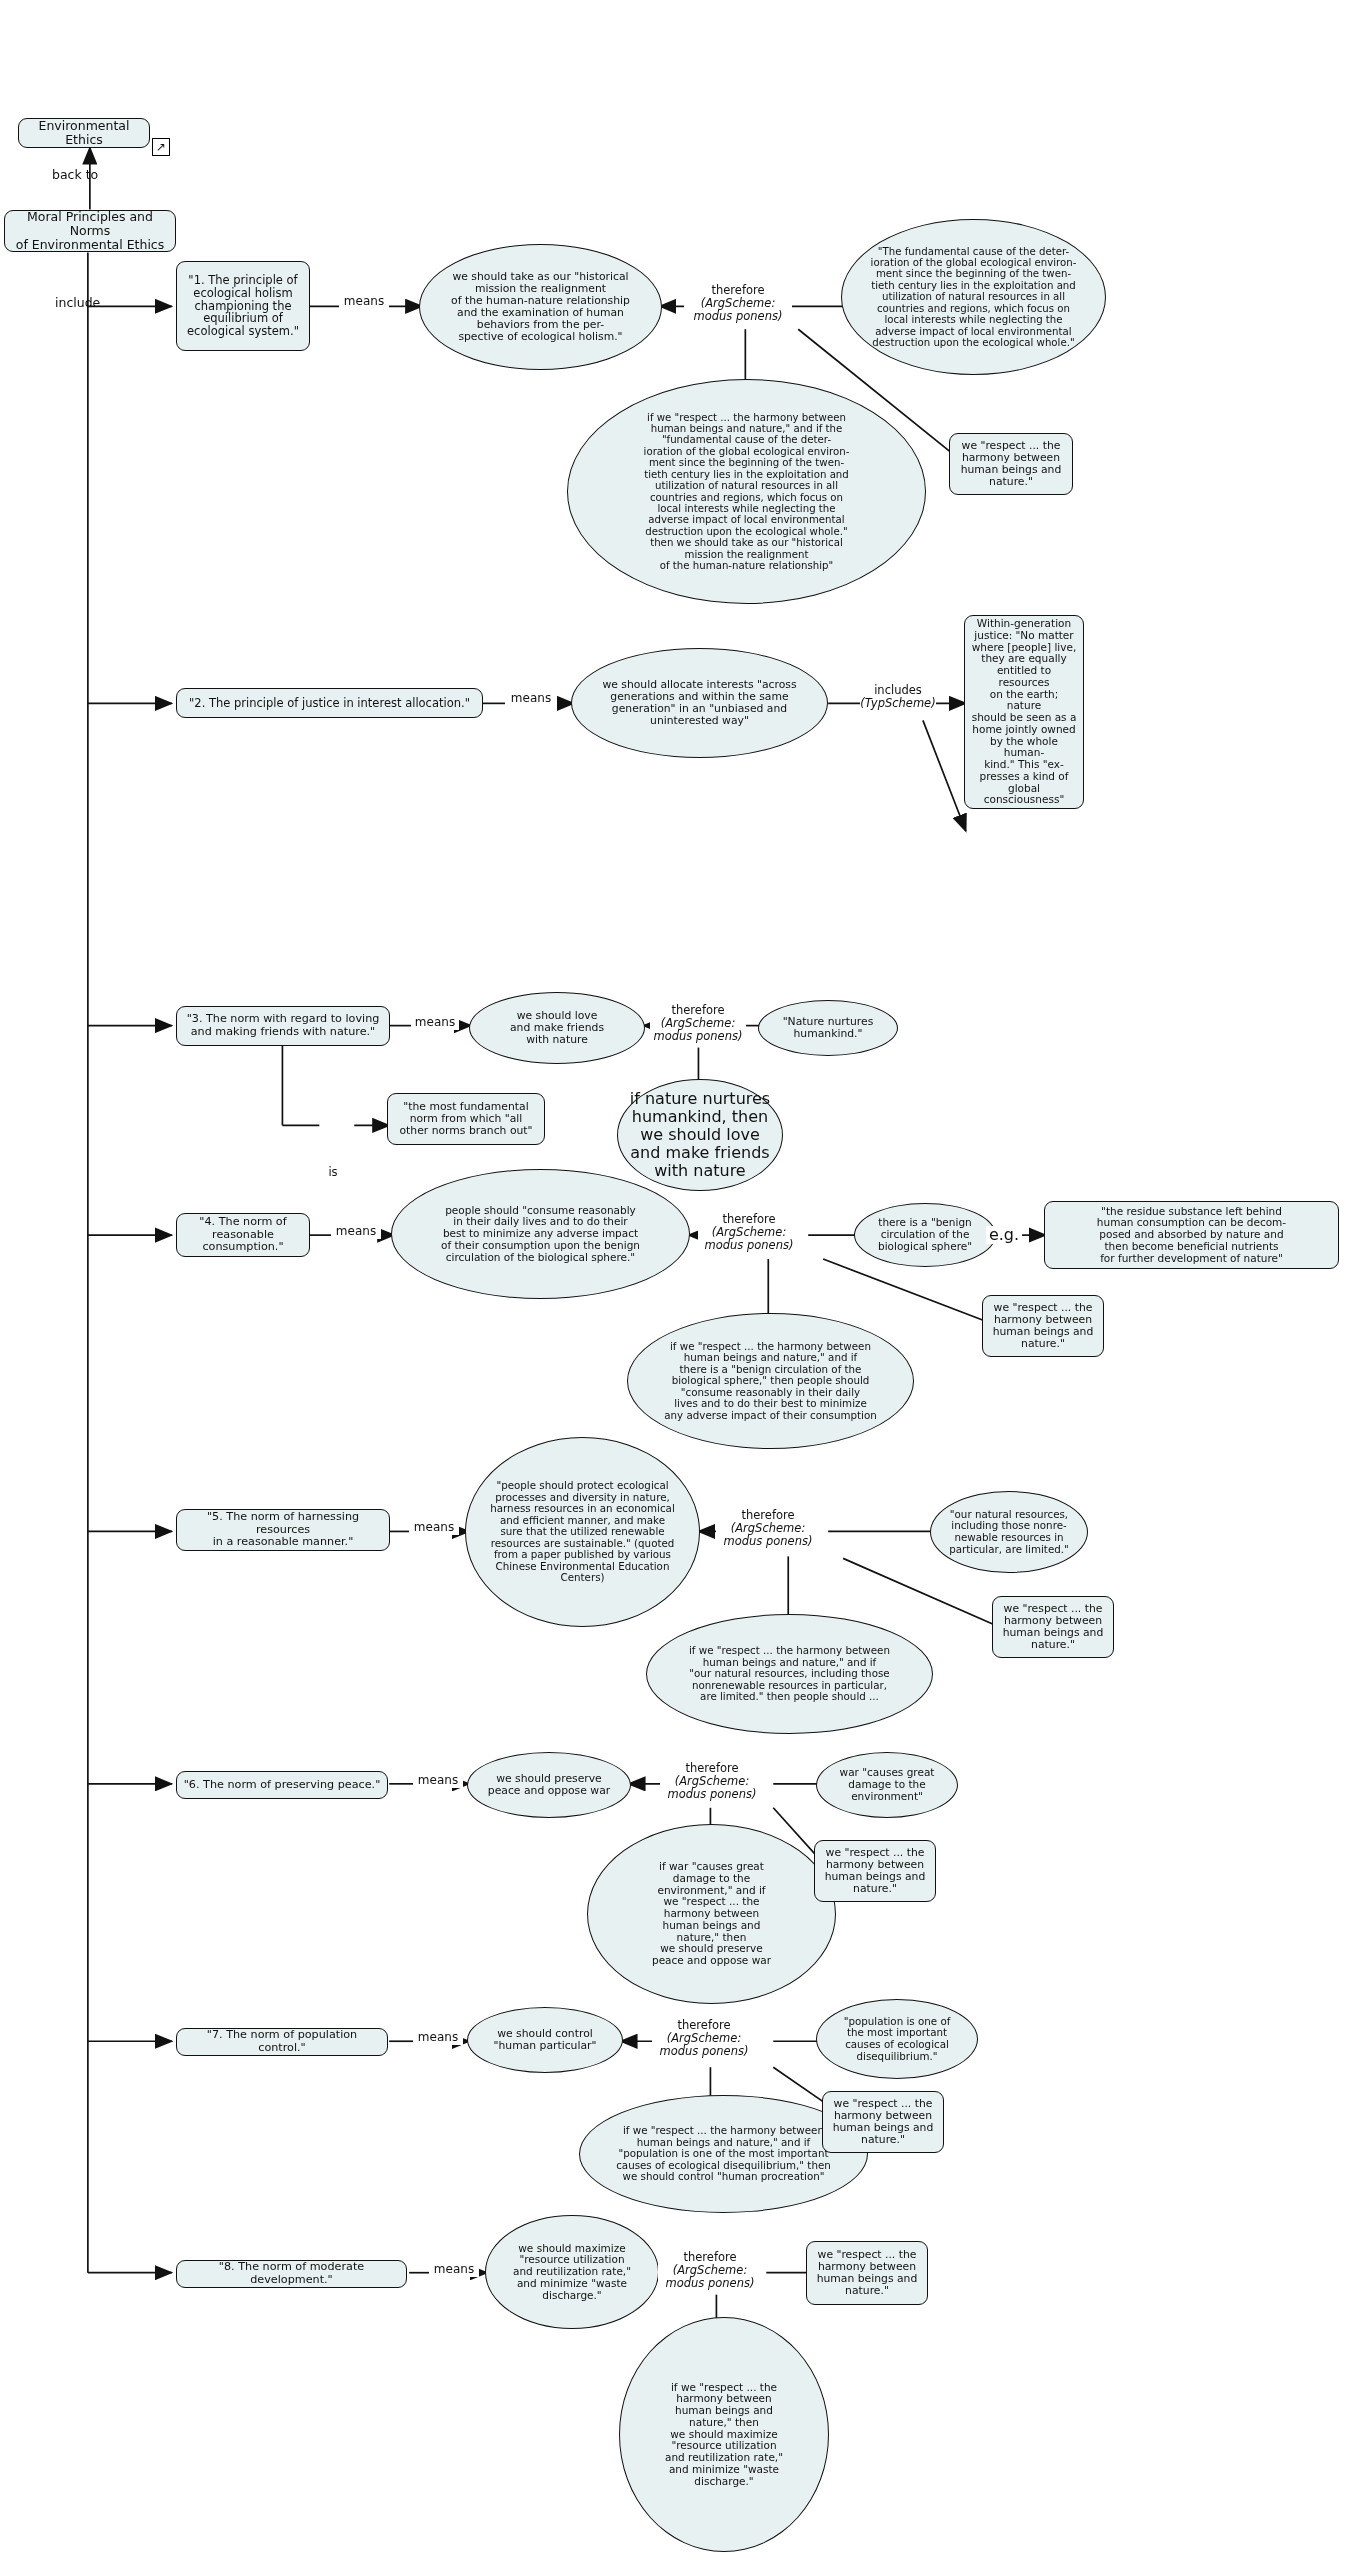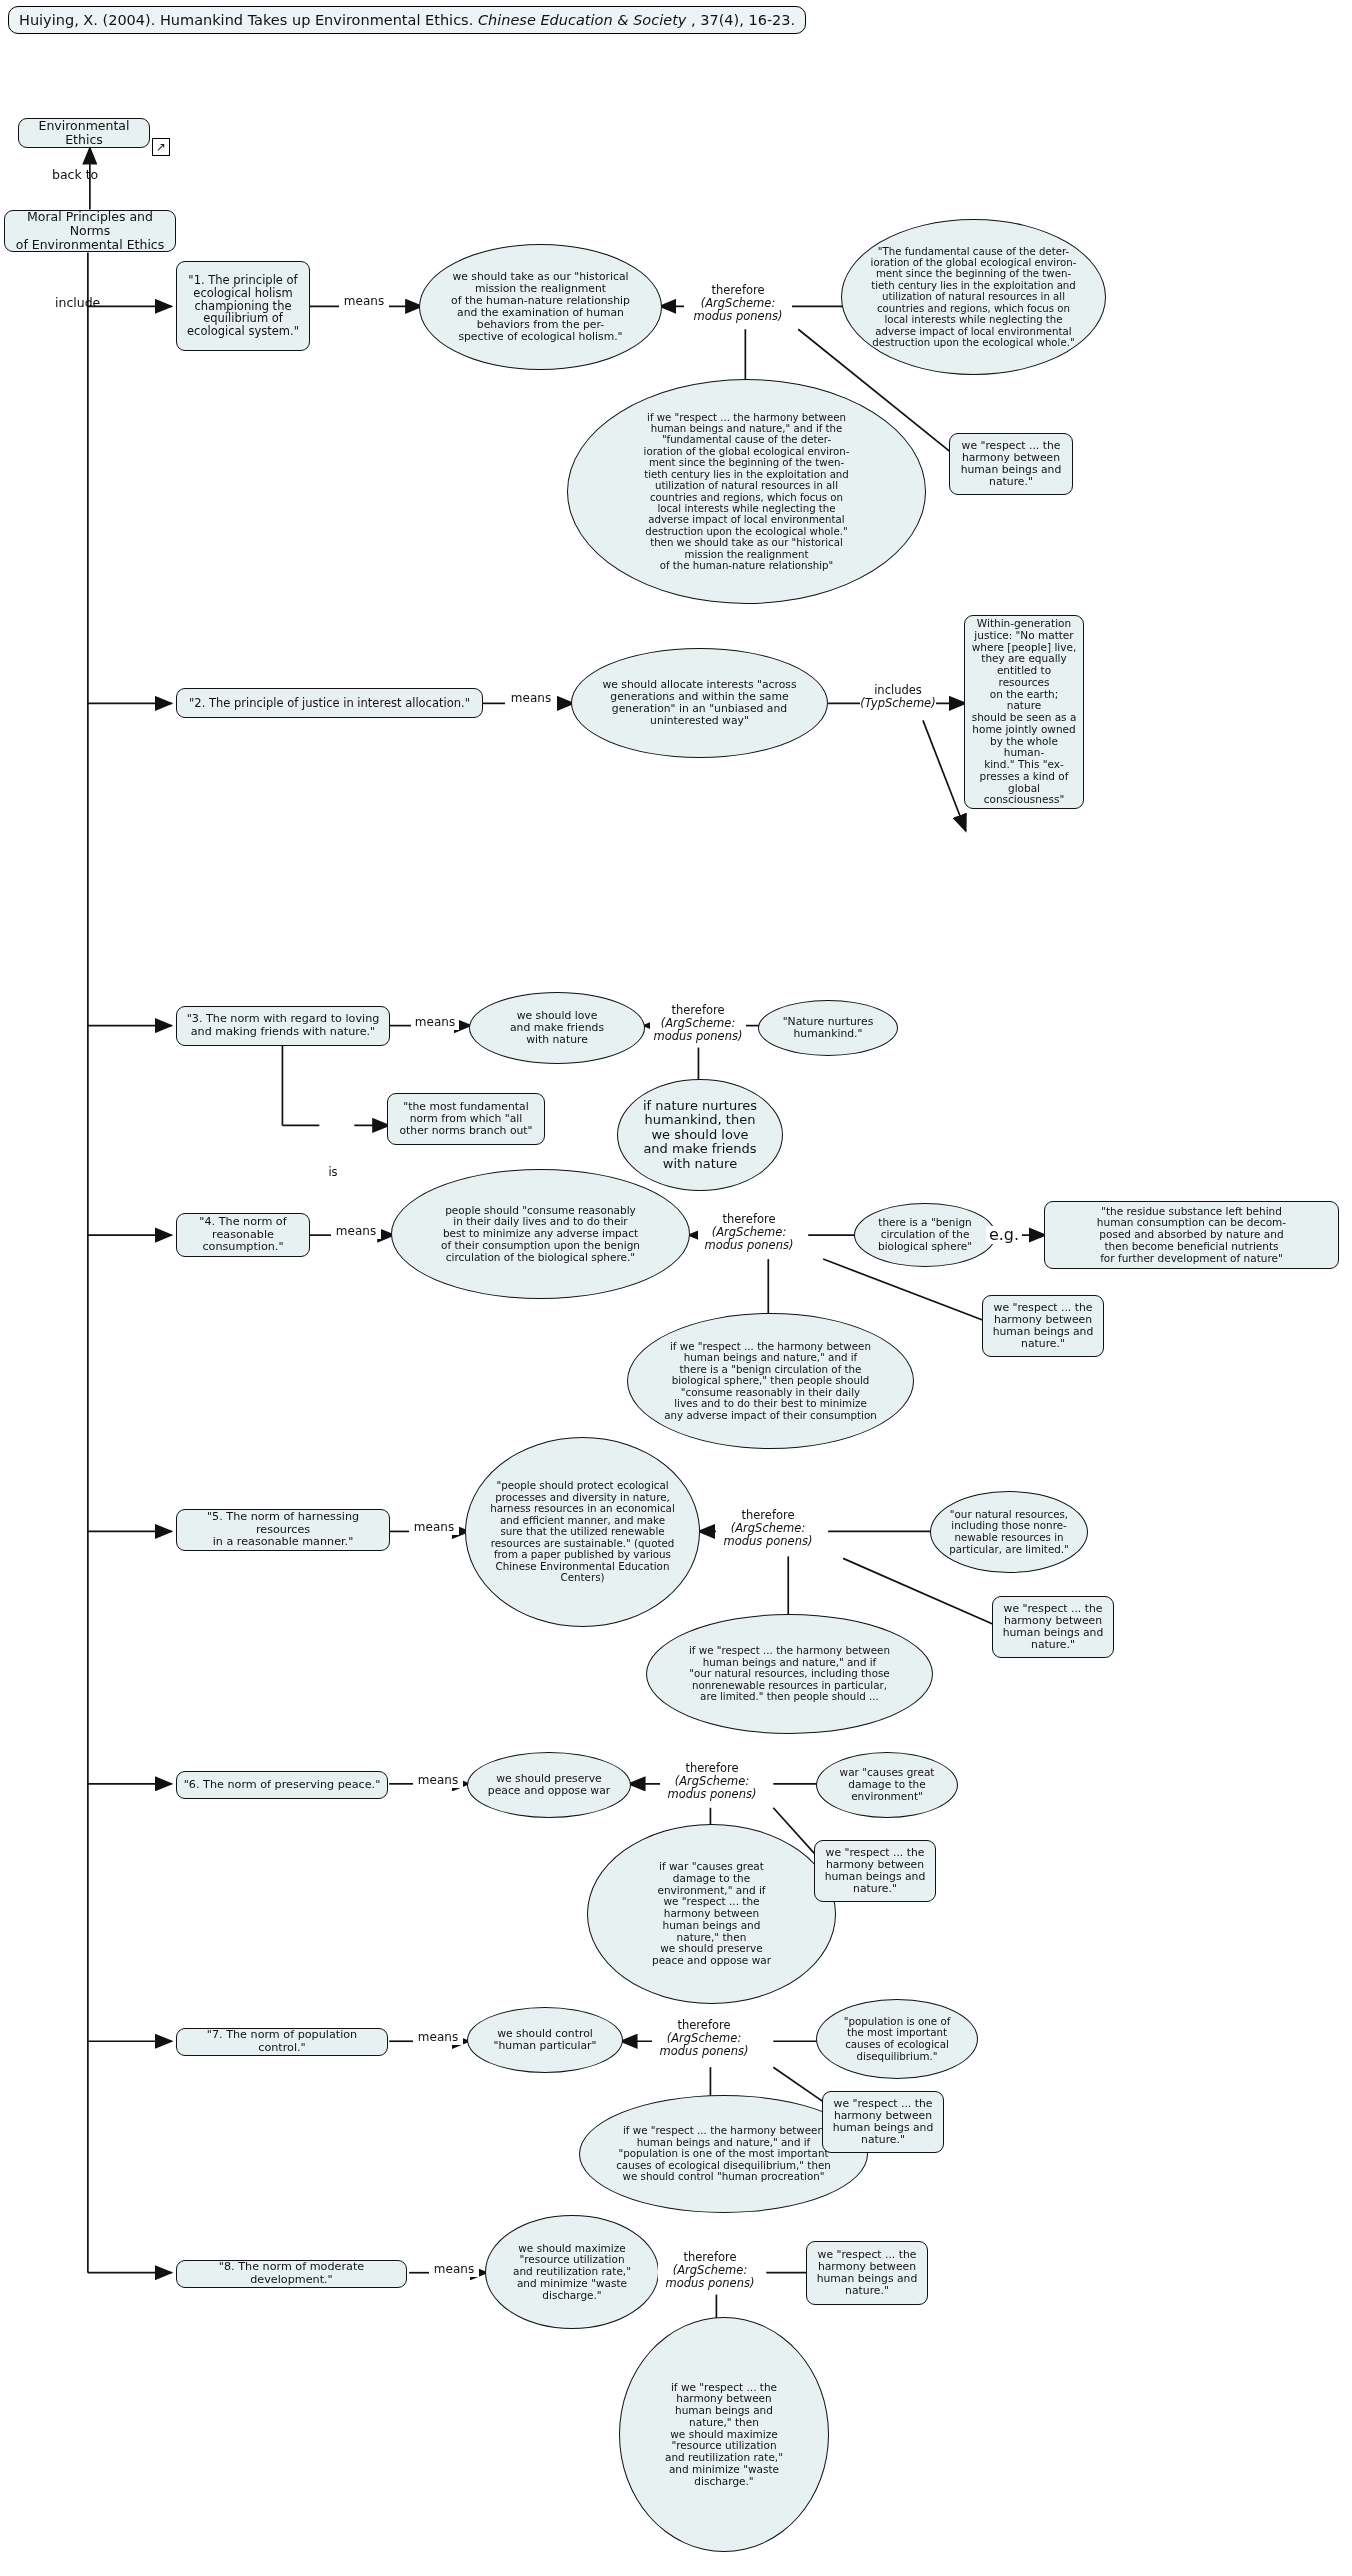--- a/index.html
+++ b/index.html
@@ -19,23 +19,20 @@
   svg.wires{position:absolute;left:0;top:0;width:1353px;height:2576px;pointer-events:none;}
   .lbl{position:absolute;background:#fff;text-align:center;line-height:1.15;color:#111;}
   .gobtn{position:absolute;width:16px;height:16px;border:1.6px solid #000;background:#fff;
          display:flex;align-items:center;justify-content:center;font-size:12px;line-height:1;}
 </style>
 </head>
 <body>
 
 <div id="stage">
 
-  <div class="cite" style="left:8px;top:6px;font-size:14.5px;">
-    <span>Huiying, X. (2004). Humankind Takes up Environmental Ethics. </span><span class="ital">Chinese Education &amp; Society</span><span> , 37(4), 16-23.</span>
-  </div>
 
   <svg class="wires" viewBox="0 0 1356 2582">
     <defs>
       <marker id="ah" markerWidth="11" markerHeight="9" refX="10" refY="4.5" orient="auto">
         <path d="M0,0 L11,4.5 L0,9 z" fill="#111"></path>
       </marker>
     </defs>
     <g stroke="#111" stroke-width="1.7" fill="none">
 
       <line x1="90" y1="210" x2="90" y2="148" marker-end="url(#ah)"></line>
@@ -257,21 +254,21 @@
     <div>therefore</div>
     <div class="ital" style="white-space:pre-line;">(ArgScheme:
 modus ponens)</div>
   </div>
 
   <div class="node ell" style="left:758px;top:1000px;width:140px;height:56px;font-size:10.8px;white-space:pre-line;">
     <span>"Nature nurtures
 humankind."</span>
   </div>
 
-  <div class="node ell" style="left:617px;top:1079px;width:166px;height:112px;font-size:13px;white-space:pre-line;">
+  <div class="node ell" style="left:617px;top:1079px;width:166px;height:112px;font-size:16px;white-space:pre-line;">
     <span>if nature nurtures
 humankind, then
 we should love
 and make friends
 with nature</span>
   </div>
 
   <div class="lbl" style="left:317px;top:1166px;width:32px;font-size:11.5px;">is</div>
 
   <div class="node box" style="left:387px;top:1093px;width:158px;height:52px;font-size:10.8px;white-space:pre-line;">

